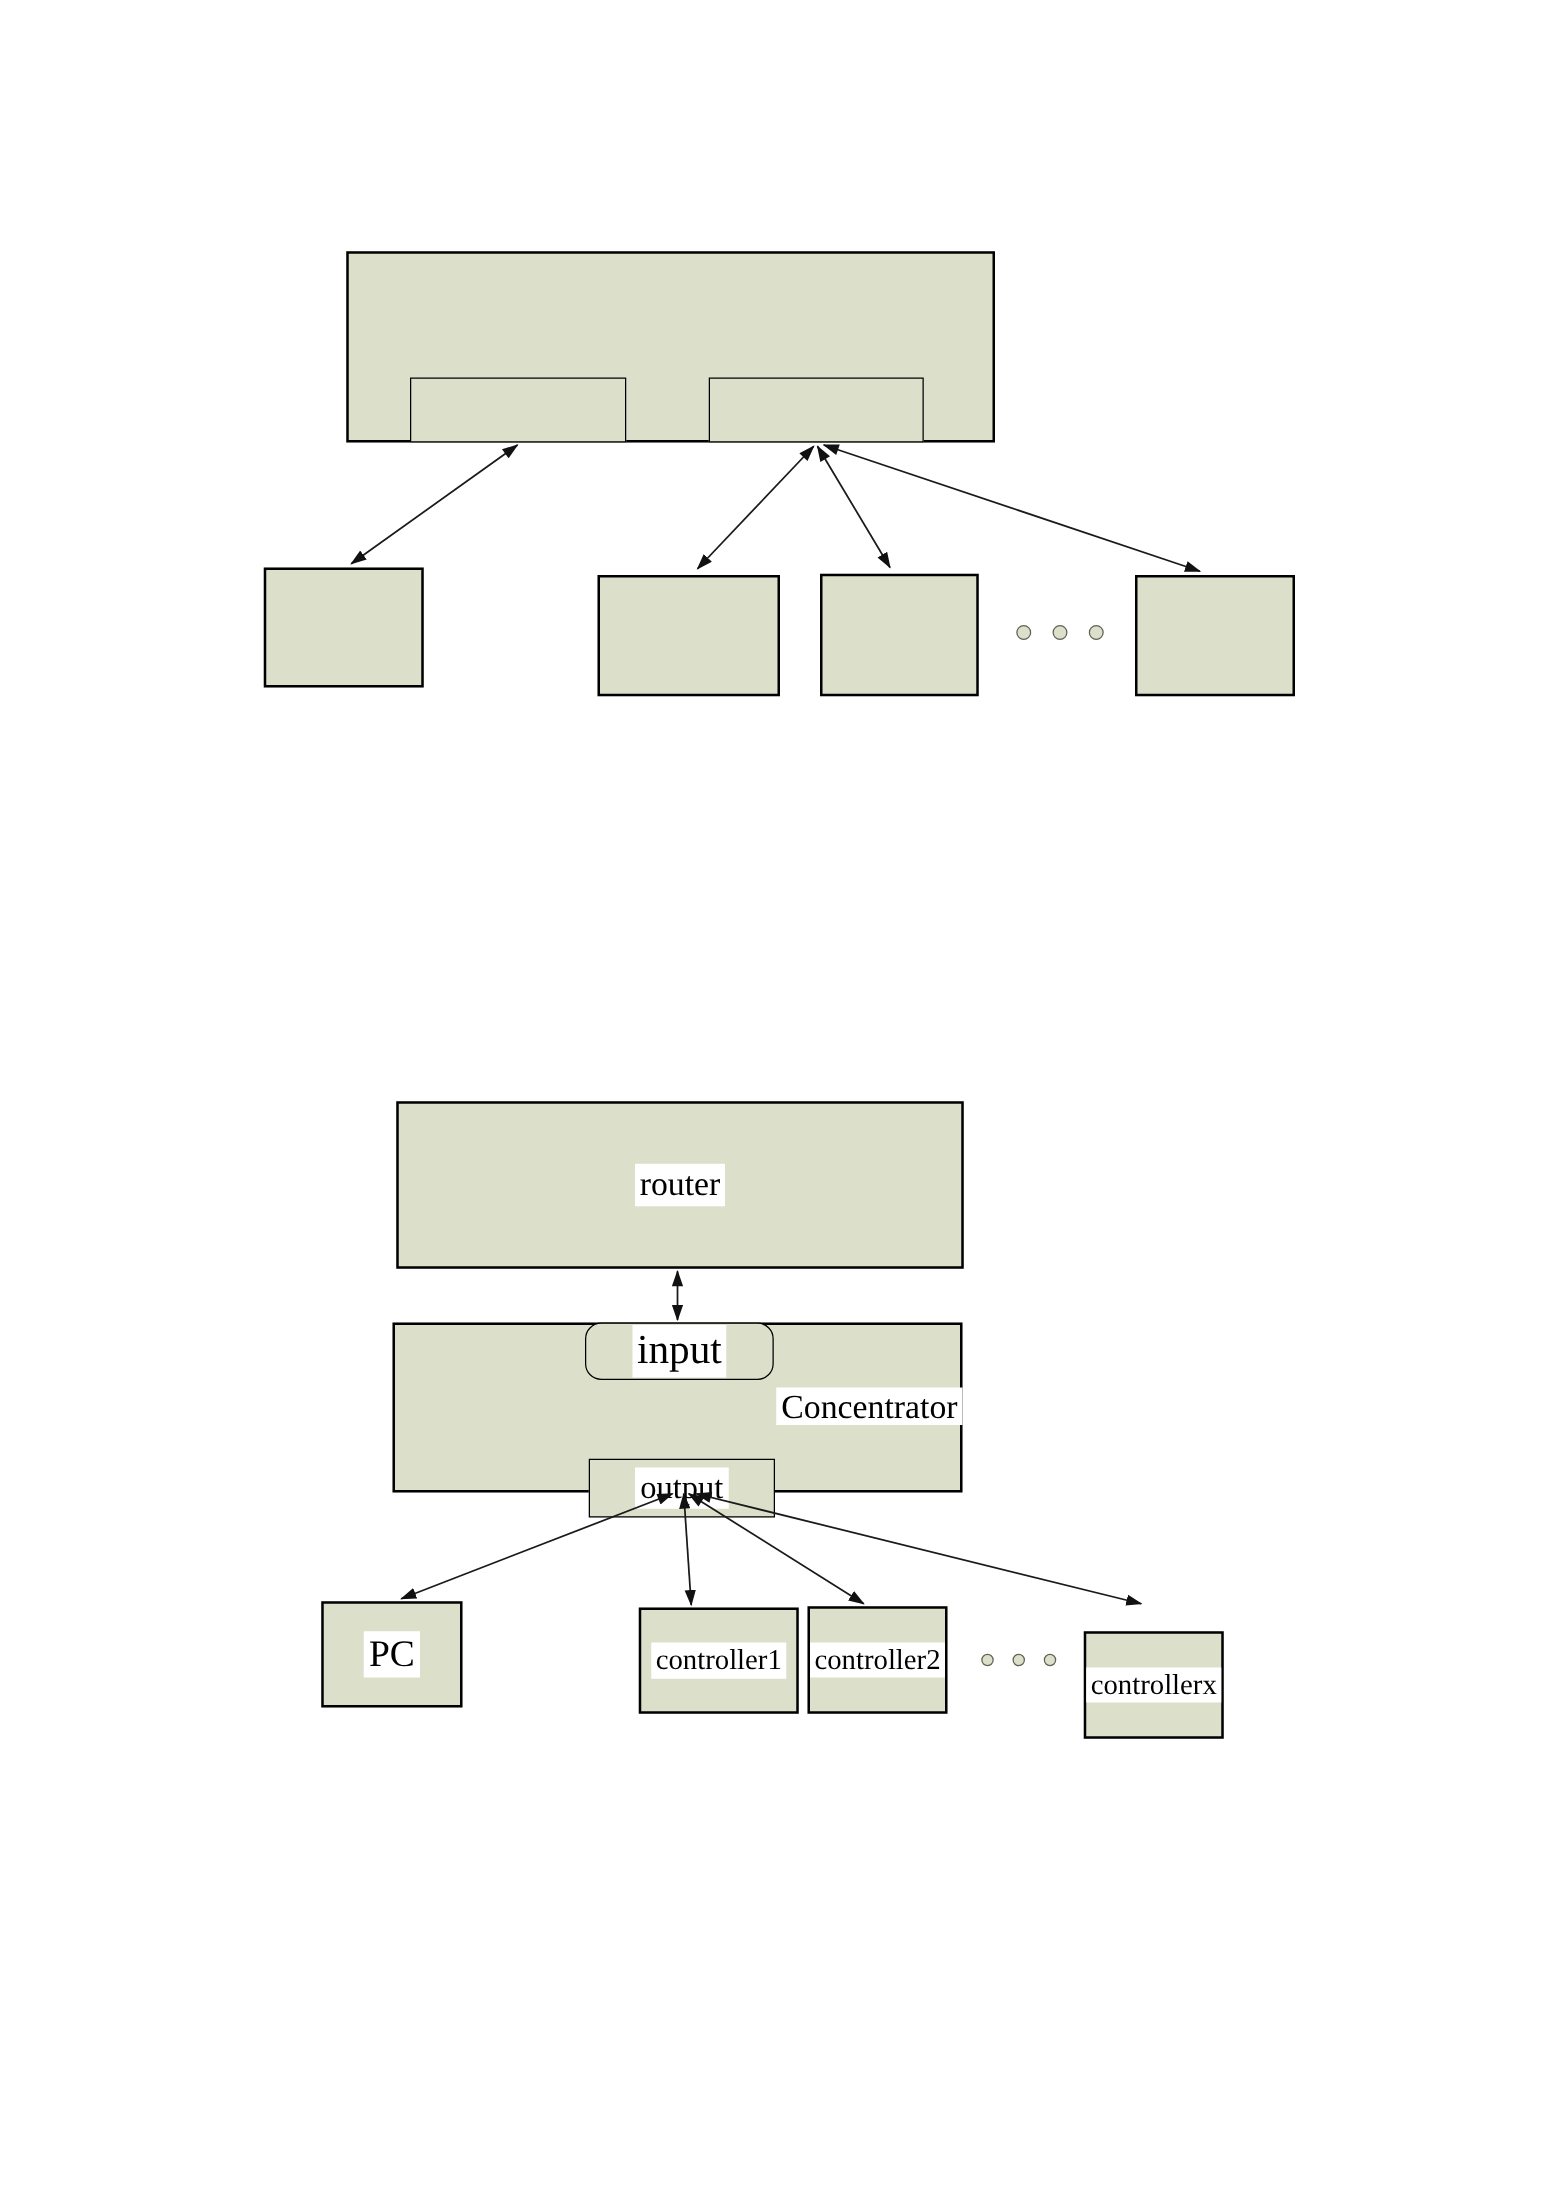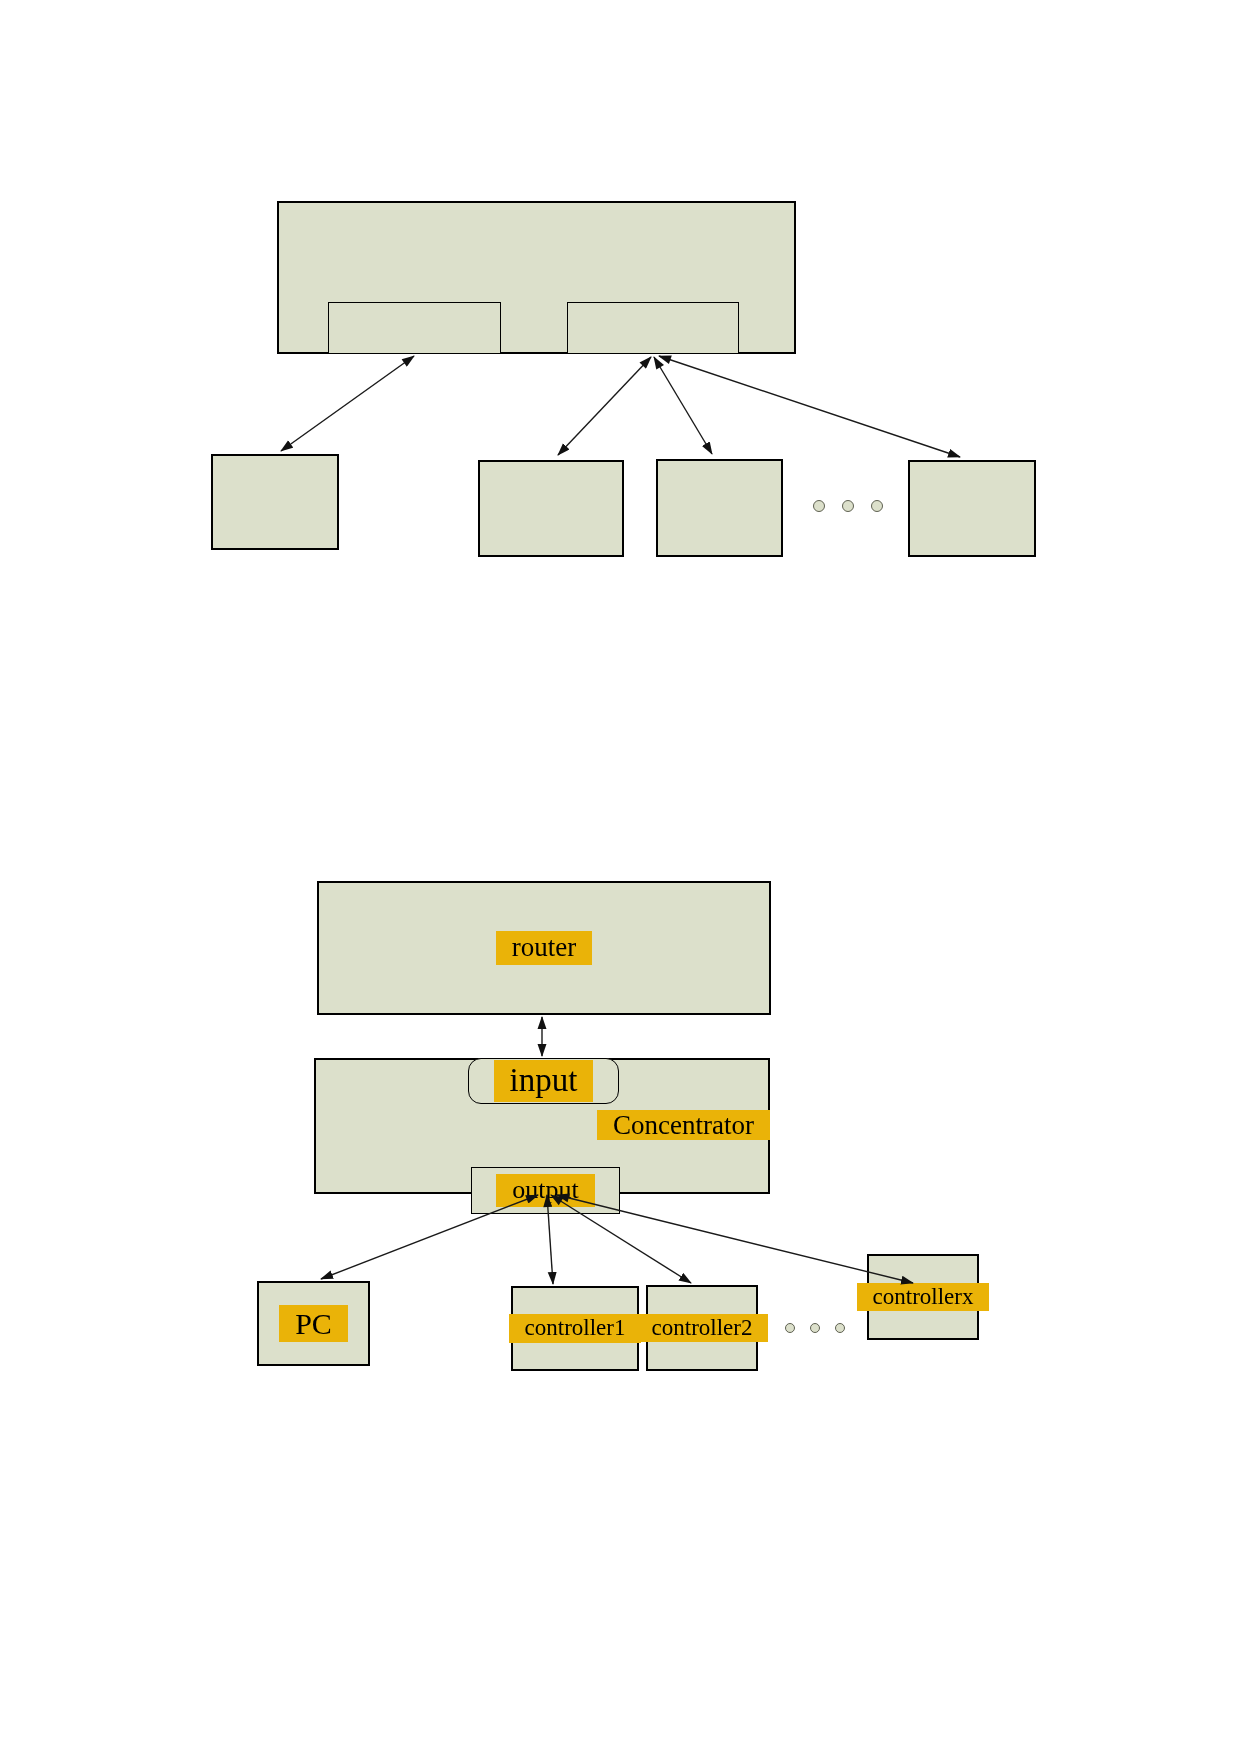--- a/index.html
+++ b/index.html
@@ -5,21 +5,21 @@
   html,body{margin:0;padding:0;background:#ffffff;}
   .page{
     position:relative;width:1240px;height:1754px;background:#ffffff;overflow:hidden;
     font-family:"Liberation Serif","DejaVu Serif",serif;color:#000;
   }
   .box{
     position:absolute;background:#dce0cb;border:2px solid #000;box-sizing:border-box;
     display:flex;align-items:center;justify-content:center;
   }
   .box.thin{border-width:1.5px;}
-  .lbl{background:#eab308;padding:0 16px;line-height:1.25;white-space:nowrap;}
+  .lbl{background:#ffffff;padding:0 4px;line-height:1.25;white-space:nowrap;}
   .center-text{position:absolute;text-align:right;}
   .dot{
     position:absolute;border-radius:50%;background:#dce0cb;border:1px solid #5f6152;box-sizing:border-box;
   }
   svg.overlay{position:absolute;left:0;top:0;pointer-events:none;}
 </style>
 </head>
 <body>
 
 <div class="page">
@@ -54,21 +54,21 @@
 
   <div class="box" style="left:257px;top:1281px;width:113px;height:85px;font-size:30px;">
     <span class="lbl">PC</span>
   </div>
   <div class="box" style="left:491px;top:1286px;width:128px;height:85px;font-size:23px;margin-left:20px;">
     <span class="lbl">controller1</span>
   </div>
   <div class="box" style="left:646px;top:1285px;width:112px;height:86px;font-size:23px;">
     <span class="lbl">controller2</span>
   </div>
-  <div class="box" style="left:867px;top:1254px;width:112px;height:86px;font-size:23px;">
+  <div class="box" style="left:867px;top:1305px;width:112px;height:86px;font-size:23px;">
     <span class="lbl">controllerx</span>
   </div>
 
   <div class="dot" style="left:785px;top:1323px;width:10px;height:10px;"></div>
   <div class="dot" style="left:810px;top:1323px;width:10px;height:10px;"></div>
   <div class="dot" style="left:835px;top:1323px;width:10px;height:10px;"></div>
 
   <svg class="overlay" width="1240" height="1754" viewBox="0 0 1240 1754">
     <defs>
       <marker id="head" markerUnits="userSpaceOnUse" markerWidth="15" markerHeight="11" refX="12" refY="4.5" orient="auto">

